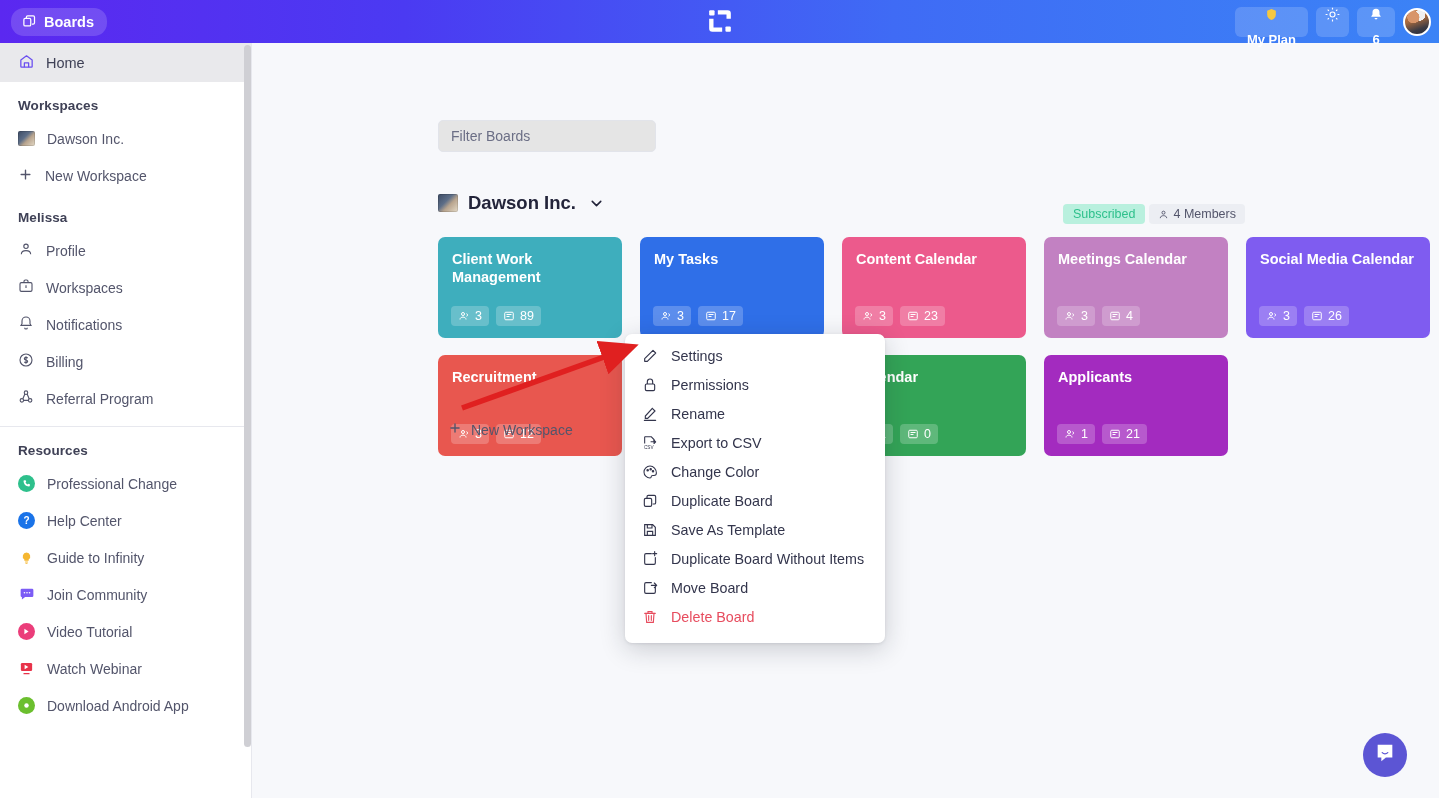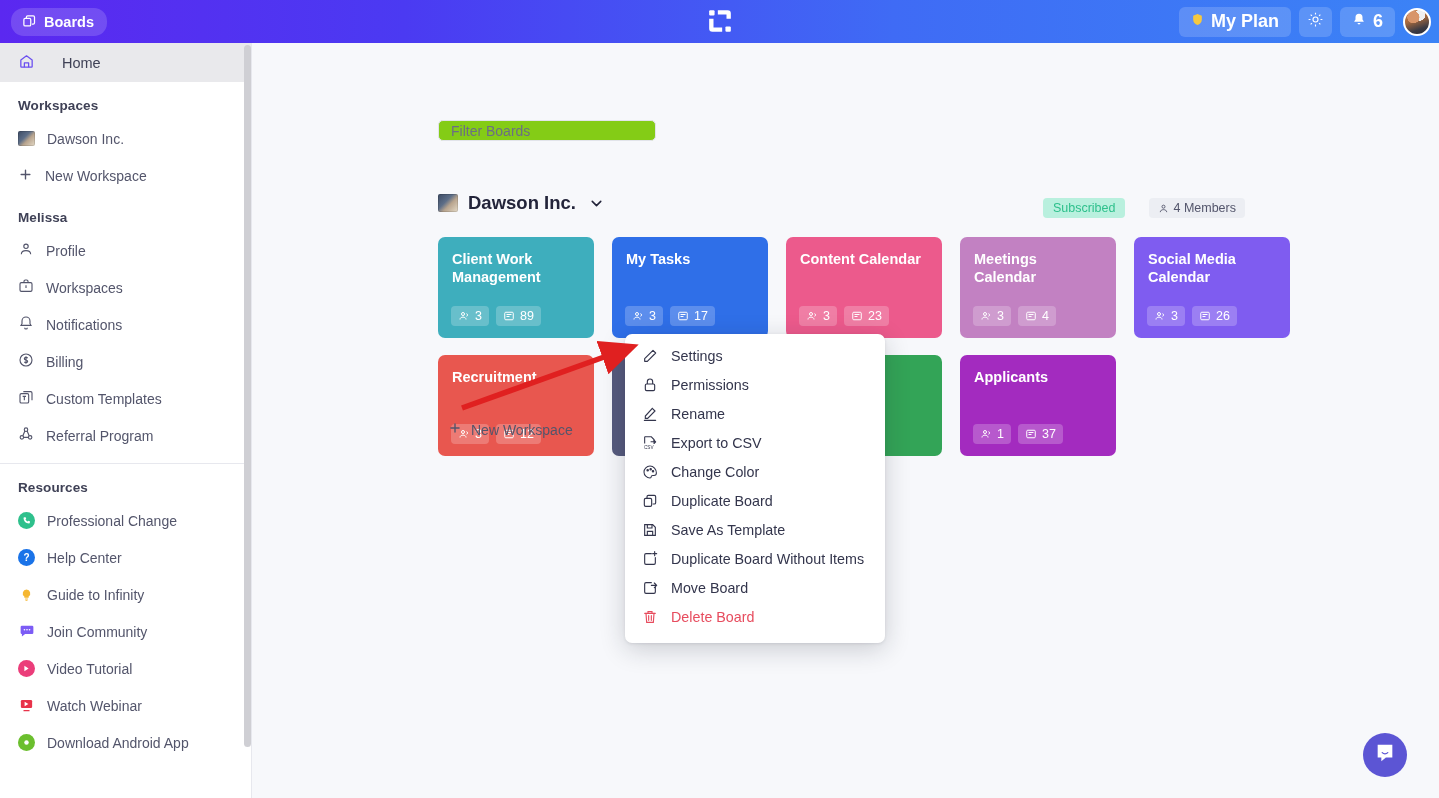--- a/index.html
+++ b/index.html
@@ -29,21 +29,21 @@
     display: flex; align-items: center; justify-content: center;
   }
   .topright {
     position: absolute; right: 8px; top: 0; height: 43px;
     display: flex; align-items: center; gap: 8px;
   }
   .pill {
     display: flex; align-items: center; gap: 7px;
     height: 30px; padding: 0 12px;
     background: rgba(255,255,255,0.17); border-radius: 6px;
-    color: #fff; font-size: 18px; font-weight: bold; cursor: pointer;
+    color: #fff; font-size: 13px; font-weight: bold; cursor: pointer; flex-direction: column;
   }
   .pill.icon-only { padding: 0 9px; }
   .avatar-top {
     width: 28px; height: 28px; border-radius: 50%;
     border: 2px solid #fff; overflow: hidden; cursor: pointer;
     background: #8a6a55;
     background-image:
       radial-gradient(circle at 35% 30%, #d8956a 0%, #d8956a 26%, transparent 27%),
       radial-gradient(circle at 62% 22%, #f0f0f0 0%, #f0f0f0 22%, transparent 23%),
       linear-gradient(160deg, #c9824f 0%, #a86a3e 40%, #3b3b44 75%, #2a2a33 100%);
@@ -54,21 +54,21 @@
     position: absolute; left: 0; top: 43px; width: 252px; height: 755px;
     background: #ffffff; border-right: 1px solid #e7e8ee;
     overflow: hidden;
   }
   .side-scroll { position:absolute; inset:0; padding-bottom: 6px; }
   .sb-scrollbar {
     position: absolute; right: 0px; top: 2px; width: 7px; height: 702px;
     background: #cfcfd4; border-radius: 4px;
   }
   .home-row {
-    display: flex; align-items: center; gap: 27px;
+    display: flex; align-items: center; gap: 11px;
     height: 39px; padding: 16px 18px; background: #e9e9ec; cursor: pointer;
     color: #3f4156; font-size: 14.5px;
   }
   .sb-group-title {
     font-size: 13.5px; font-weight: bold; color: #3f4156;
     padding: 16px 18px 7px 18px; letter-spacing: .1px;
   }
   .sb-item {
     display: flex; align-items: center; gap: 12px;
     height: 37px; padding: 0 18px; cursor: pointer;
@@ -80,54 +80,54 @@
     width: 17px; height: 15px; border-radius: 2px; flex: none;
     background: linear-gradient(135deg,#3c4a63 0%, #5d6e88 40%, #b8a48e 60%, #e6dcc9 100%);
     box-shadow: inset 0 0 0 1px rgba(0,0,0,.12);
   }
   .dot-icon { width: 17px; height: 17px; border-radius: 50%; flex:none;
     display:flex; align-items:center; justify-content:center; color:#fff; font-size:10px; font-weight:bold;}
 
   
   .main { position: absolute; left: 252px; top: 43px; width: 1187px; height: 755px; background: #f7f8fb; }
   .filter-input {
-    position: absolute; left: 186px; top: 77px; width: 218px; height: 21px;
-    border: 1px solid #e2e4ea; border-radius: 5px; background: #84cc16;
+    position: absolute; left: 186px; top: 77px; width: 218px; height: 32px;
+    border: 1px solid #e2e4ea; border-radius: 5px; background: #e5e5e5;
     padding: 2px 12px; font-size: 14px; color: #53556b; outline: none;
     font-family: "Liberation Sans", sans-serif;
   }
   .filter-input::placeholder { color: #6b6e85; }
 
   .ws-header {
     position: absolute; left: 186px; top: 145px; width: 1001px; height: 30px;
     display: flex; align-items: center;
   }
   .ws-title { display: flex; align-items: center; gap: 10px; cursor: pointer; }
   .ws-title .thumb {
     width: 20px; height: 18px; border-radius: 2px;
     background: linear-gradient(135deg,#3c4a63 0%, #5d6e88 40%, #b8a48e 60%, #e6dcc9 100%);
     box-shadow: inset 0 0 0 1px rgba(0,0,0,.12);
   }
   .ws-title .nm { font-size: 18.5px; font-weight: bold; color: #23243a; }
-  .ws-right { position: absolute; right: 194px; top: 10px; display: flex; align-items: center; gap: 24px; }
+  .ws-right { position: absolute; right: 194px; top: 16px; display: flex; align-items: center; gap: 4px; }
   .badge-sub {
     background: #b9f0de; color: #2ec08c; font-size: 12.5px;
     padding: 3px 10px; border-radius: 4px;
   }
   .badge-mem {
     background: #eceef3; color: #53556b; font-size: 12.5px;
     padding: 3px 9px; border-radius: 4px; display: flex; align-items: center; gap: 4px;
   }
 
   .grid {
     position: absolute; left: 186px; top: 194px; width: 1001px;
     display: flex; flex-wrap: wrap; gap: 17px 18px;
   }
   .card {
-    width: 156px; height: 101px; border-radius: 7px;
+    width: 184px; height: 101px; border-radius: 7px;
     padding: 13px 14px 0 14px; position: relative; cursor: pointer;
     color: #fff; overflow: hidden;
   }
   .card .ttl { font-size: 14.5px; font-weight: bold; line-height: 1.26; }
   .card .metrics { position: absolute; left: 13px; bottom: 12px; display: flex; gap: 7px; }
   .chip {
     background: rgba(255,255,255,0.22); border-radius: 4px;
     padding: 3px 7px; font-size: 12.5px; display: flex; align-items: center; gap: 5px;
   }
   .new-ws {
@@ -277,30 +277,20 @@
           <svg width="16" height="16" viewBox="0 0 24 24" fill="none" stroke="#53556b" stroke-width="1.7">
               <circle cx="12" cy="12" r="9"></circle>
               <path d="M14.5 9.2c-.6-.8-1.5-1.2-2.5-1.2-1.4 0-2.5.8-2.5 2s1.1 1.8 2.5 2 2.5.7 2.5 2-1.1 2-2.5 2c-1 0-1.9-.4-2.5-1.2M12 6.5v11"></path>
             </svg>
         </span>
         <span class="lbl">Billing</span>
       </div>
       <div class="sb-item">
         <span>
           <svg width="16" height="16" viewBox="0 0 24 24" fill="none" stroke="#53556b" stroke-width="1.7">
-              <rect x="3" y="7" width="13" height="14" rx="2"></rect>
-              <path d="M8 4h11a2 2 0 0 1 2 2v11"></path>
-              <path d="M7 11h5M9.5 11v6"></path>
-            </svg>
-        </span>
-        <span class="lbl">Custom Templates</span>
-      </div>
-      <div class="sb-item">
-        <span>
-          <svg width="16" height="16" viewBox="0 0 24 24" fill="none" stroke="#53556b" stroke-width="1.7">
               <circle cx="12" cy="5.5" r="2.6"></circle>
               <circle cx="5.8" cy="17" r="2.6"></circle>
               <circle cx="18.2" cy="17" r="2.6"></circle>
               <path d="M10.3 7.6L7.3 14.6M13.7 7.6l3 7M8.4 17h7.2"></path>
             </svg>
         </span>
         <span class="lbl">Referral Program</span>
       </div>
 
       <div class="sb-sep"></div>
@@ -605,21 +595,21 @@
               </span>
               <span>1</span>
             </span>
             <span class="chip">
               <span style="display:flex">
                 <svg width="12" height="12" viewBox="0 0 24 24" fill="none" stroke="#fff" stroke-width="2">
                   <rect x="3.5" y="4.5" width="17" height="15" rx="2"></rect>
                   <path d="M7 9h10M7 13h6"></path>
                 </svg>
               </span>
-              <span>37</span>
+              <span>21</span>
             </span>
           </div>
         </div>
       </div>
 
     <div class="new-ws">
       <span>
         <svg width="14" height="14" viewBox="0 0 24 24" stroke="#53556b" stroke-width="2.4" stroke-linecap="round">
             <path d="M12 5v14M5 12h14"></path>
           </svg>

